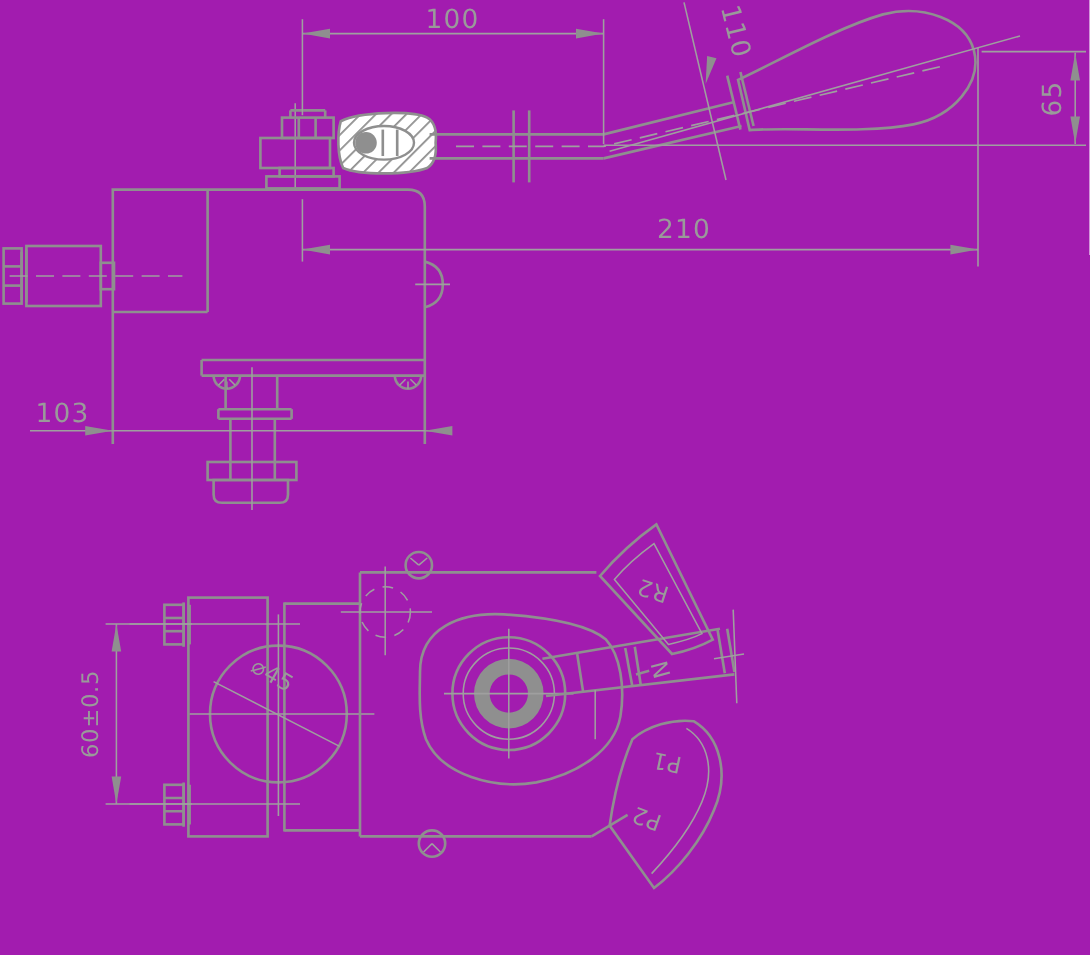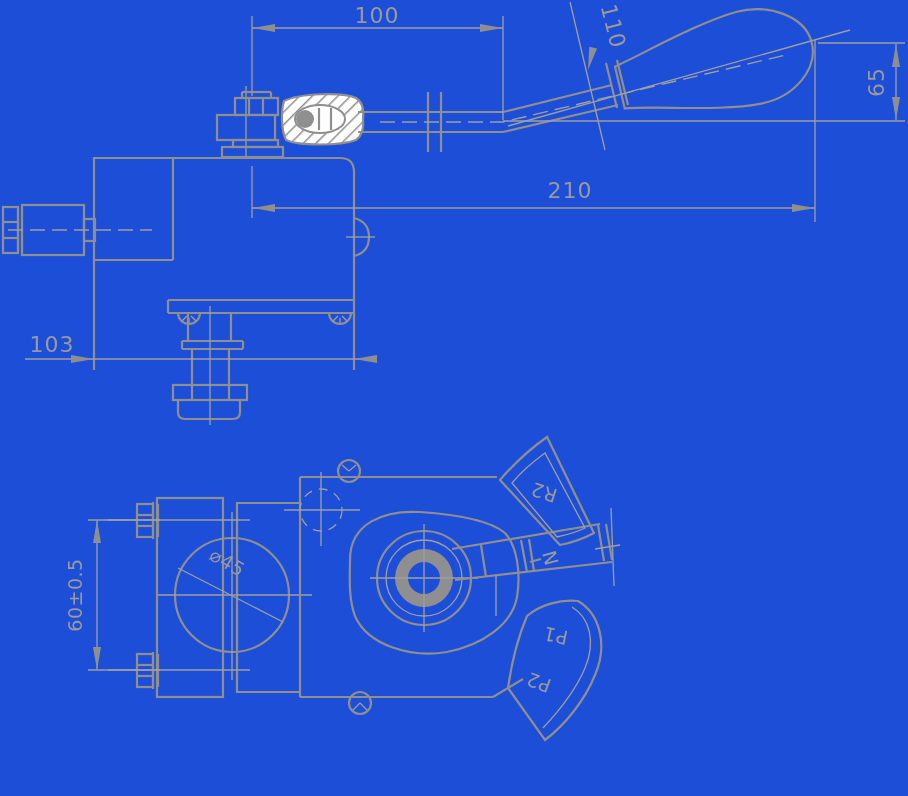--- a/index.html
+++ b/index.html
@@ -1,16 +1,16 @@
 <!DOCTYPE html>
 <html><head>
 <meta charset="utf-8">
 <style>
   html,body{margin:0;padding:0;background:#ffffff;}
-  .stage{position:relative;width:908px;height:796px;background:#1d4ed8;overflow:hidden;}
+  .stage{position:relative;width:908px;height:796px;background:#a21caf;overflow:hidden;}
   svg{display:block;}
   text{font-family:"DejaVu Sans","Liberation Sans",sans-serif;fill:#9a9a9a;}
   .dim{font-size:22px;letter-spacing:1px;}
   .dim-small{font-size:19px;letter-spacing:0.5px;}
   .gate{font-size:19px;letter-spacing:0.5px;}
   .ln{stroke:#8f8f8f;stroke-width:2.2;fill:none;}
   .thin{stroke:#9f9f9f;stroke-width:1.3;fill:none;}
   .dash{stroke:#9f9f9f;stroke-width:1.4;fill:none;stroke-dasharray:15 7;}
   .arrow{fill:#8f8f8f;stroke:none;}
 </style>

